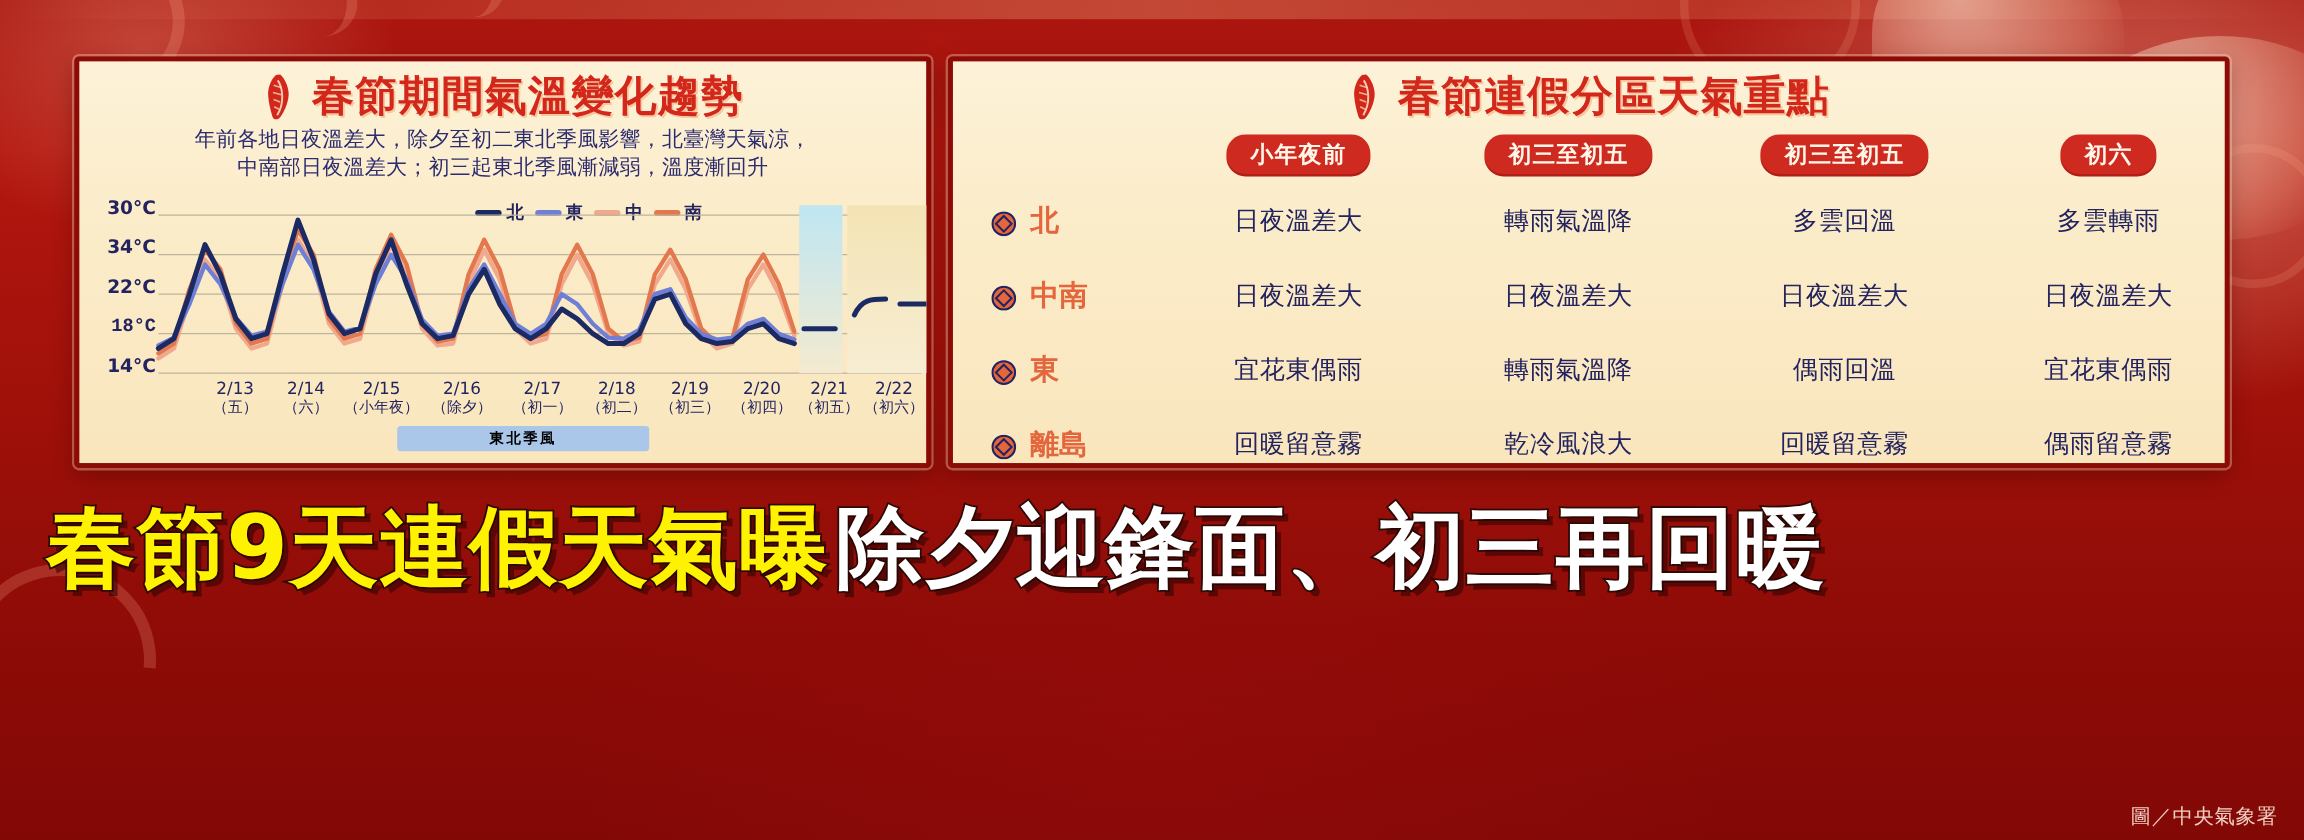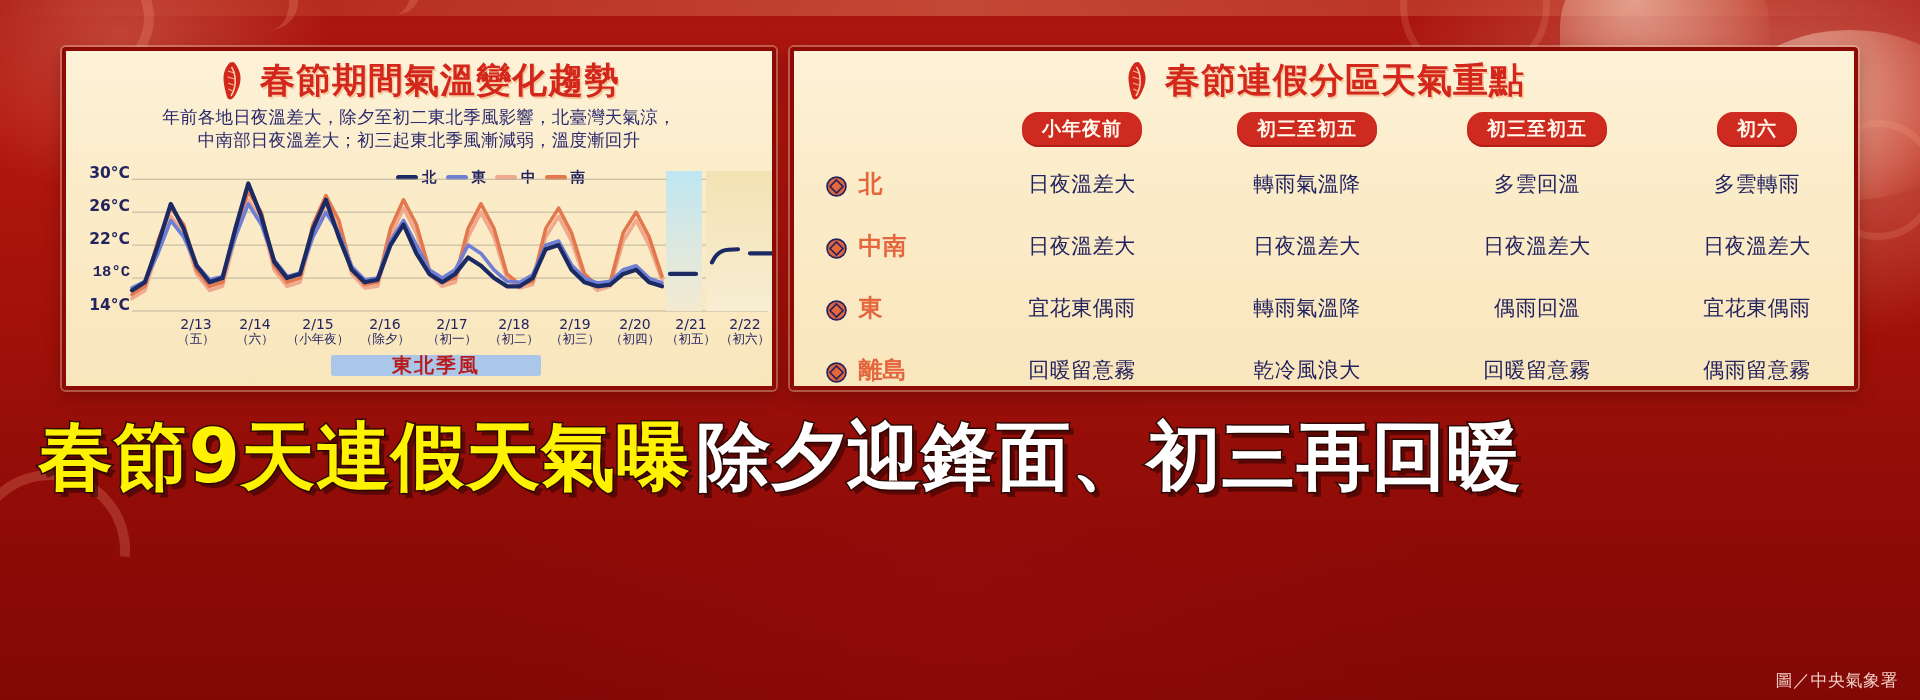--- a/index.html
+++ b/index.html
@@ -118,21 +118,21 @@
   }
   .legend .item { display:flex; align-items:center; gap:4px; }
   .legend .swatch { width: 22px; height: 5px; border-radius: 3px; display:inline-block; }
 
   .monsoon-bar {
     position: absolute;
     background: #aac7ea;
     border-radius: 3px;
     display: flex; align-items: center; justify-content: center;
     font-family: "DejaVu Sans", sans-serif;
-    font-size: 20px; font-weight: 700; color: #b91c1c;
+    font-size: 12px; font-weight: 700; color: #000000;
     letter-spacing: 2px;
   }
 
   
   #table-wrap { margin-top: 8px; padding: 0 28px; }
   table { width: 100%; border-collapse: collapse; table-layout: fixed; }
   th.col-h { padding-bottom: 6px; }
   .pill {
     display: inline-block;
     background: #cf2a20;
@@ -229,21 +229,21 @@
     </div>
 
     <div class="subtitle">
       <div>年前各地日夜溫差大，除夕至初二東北季風影響，北臺灣天氣涼，</div>
       <div>中南部日夜溫差大；初三起東北季風漸減弱，溫度漸回升</div>
     </div>
 
     <div id="chart-wrap">
 
       <div class="ytick" style="left:6px; top:8px;">30°C</div>
-      <div class="ytick" style="left:6px; top:41px;">26°C</div>
+      <div class="ytick" style="left:6px; top:41px;">34°C</div>
       <div class="ytick" style="left:6px; top:74px;">22°C</div>
       <div class="ytick" style="left:6px; top:107px;font-family:Liberation Mono, monospace;">18°C</div>
       <div class="ytick" style="left:6px; top:140px;">14°C</div>
 
       <div class="legend" style="left:330px; top:12px;">
         <span class="item">
           <span class="swatch" style="background:#1b2a63"></span>
           <span>北</span>
         </span>
         <span class="item">

